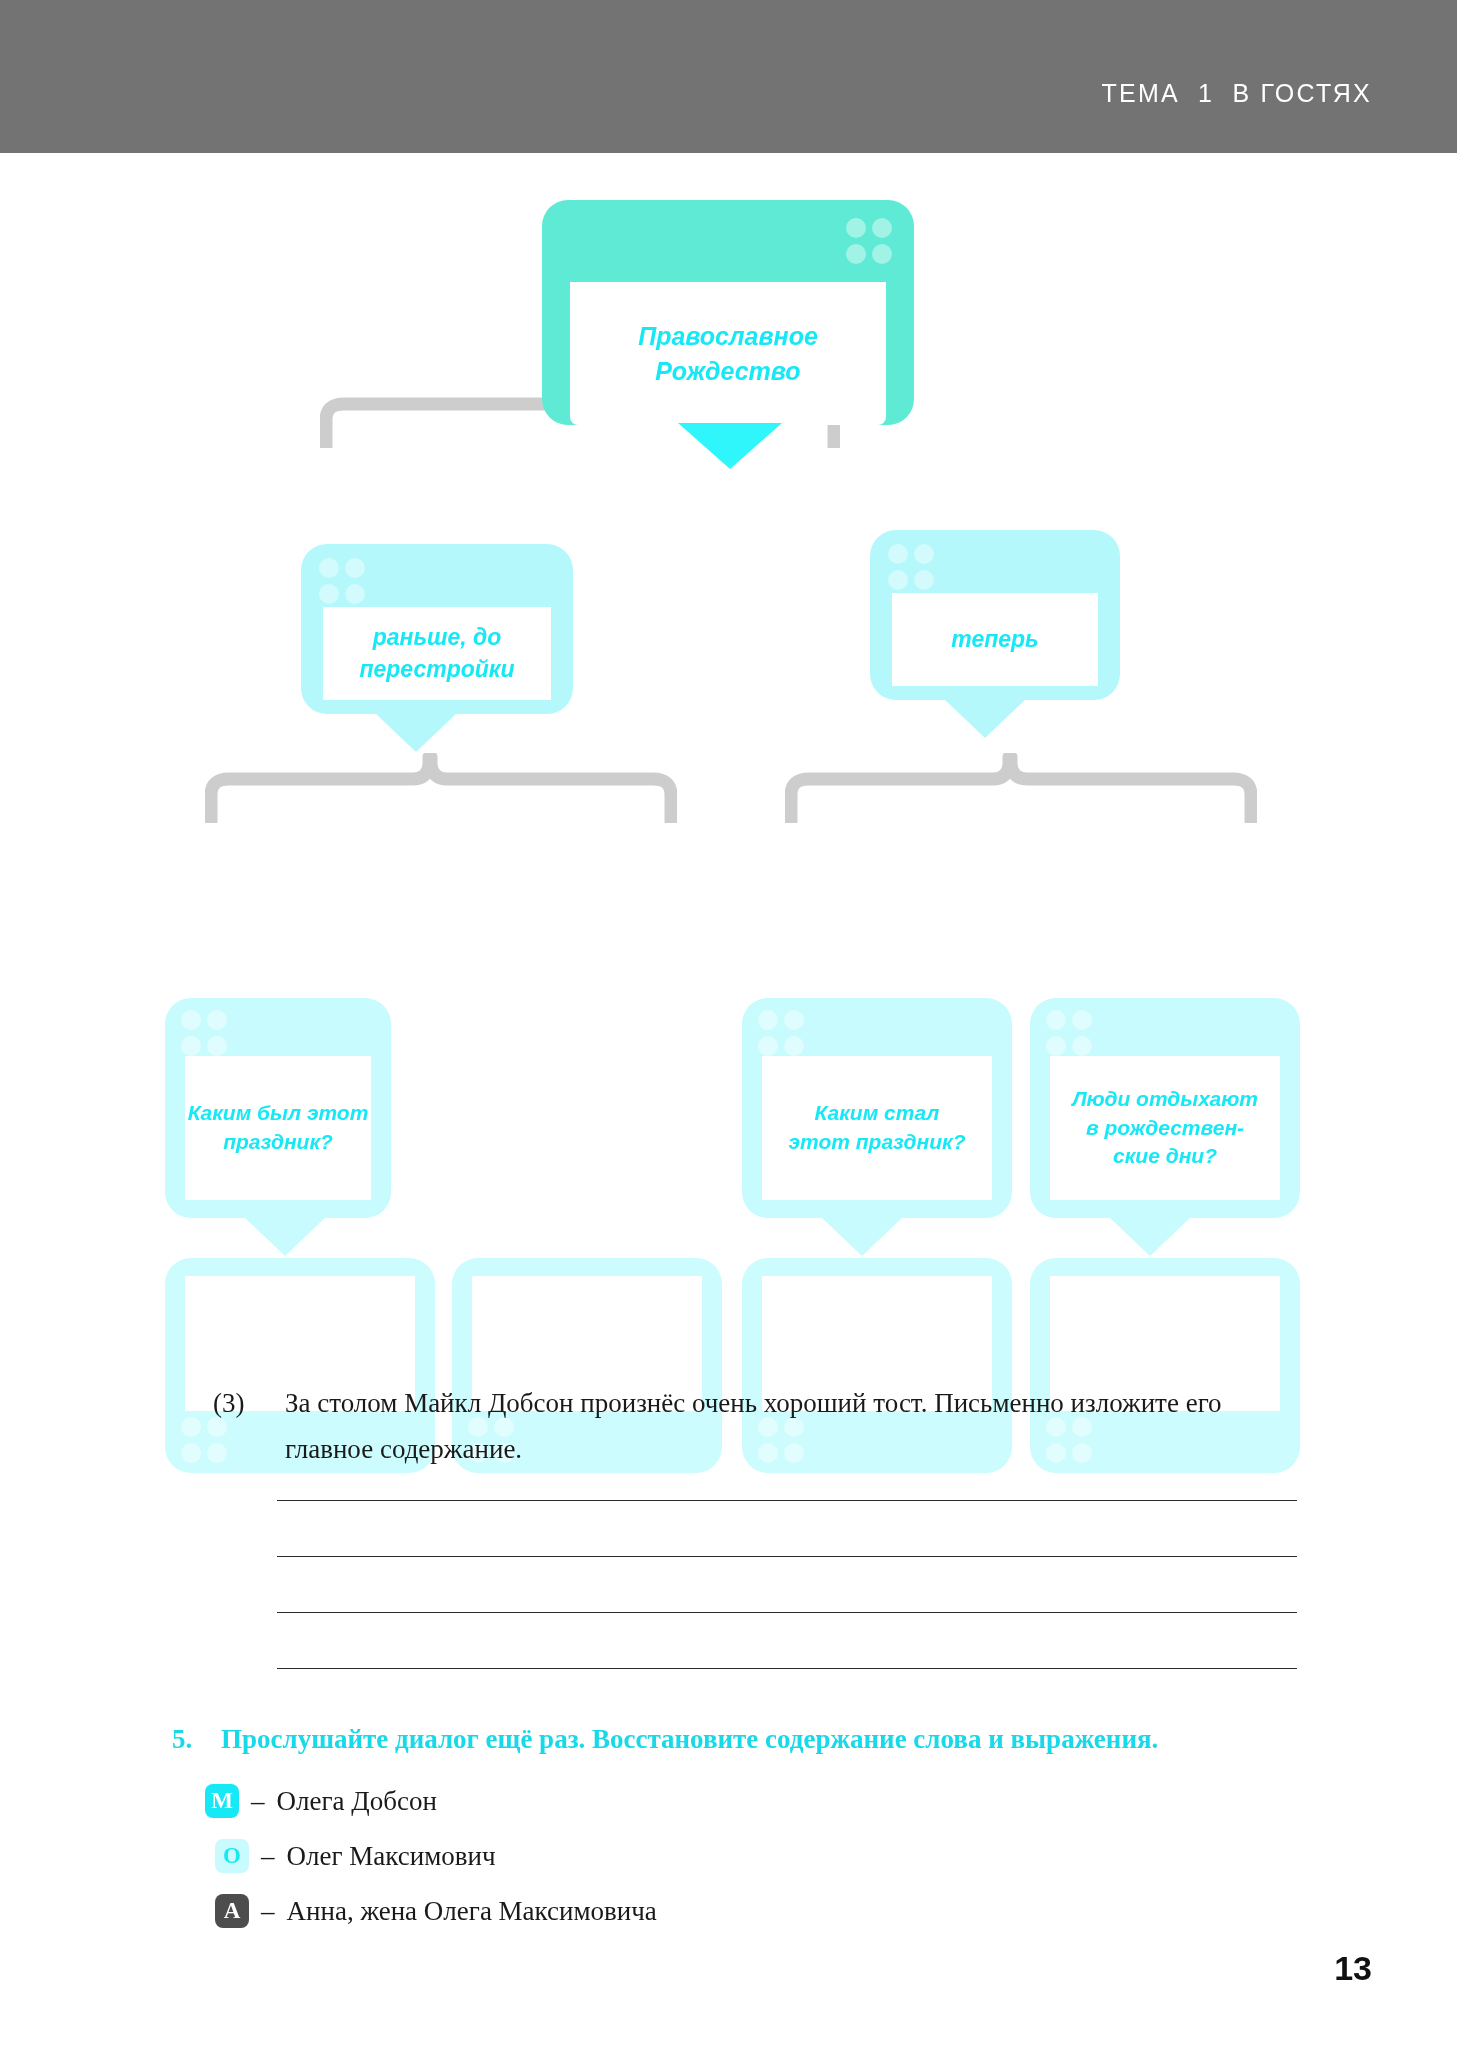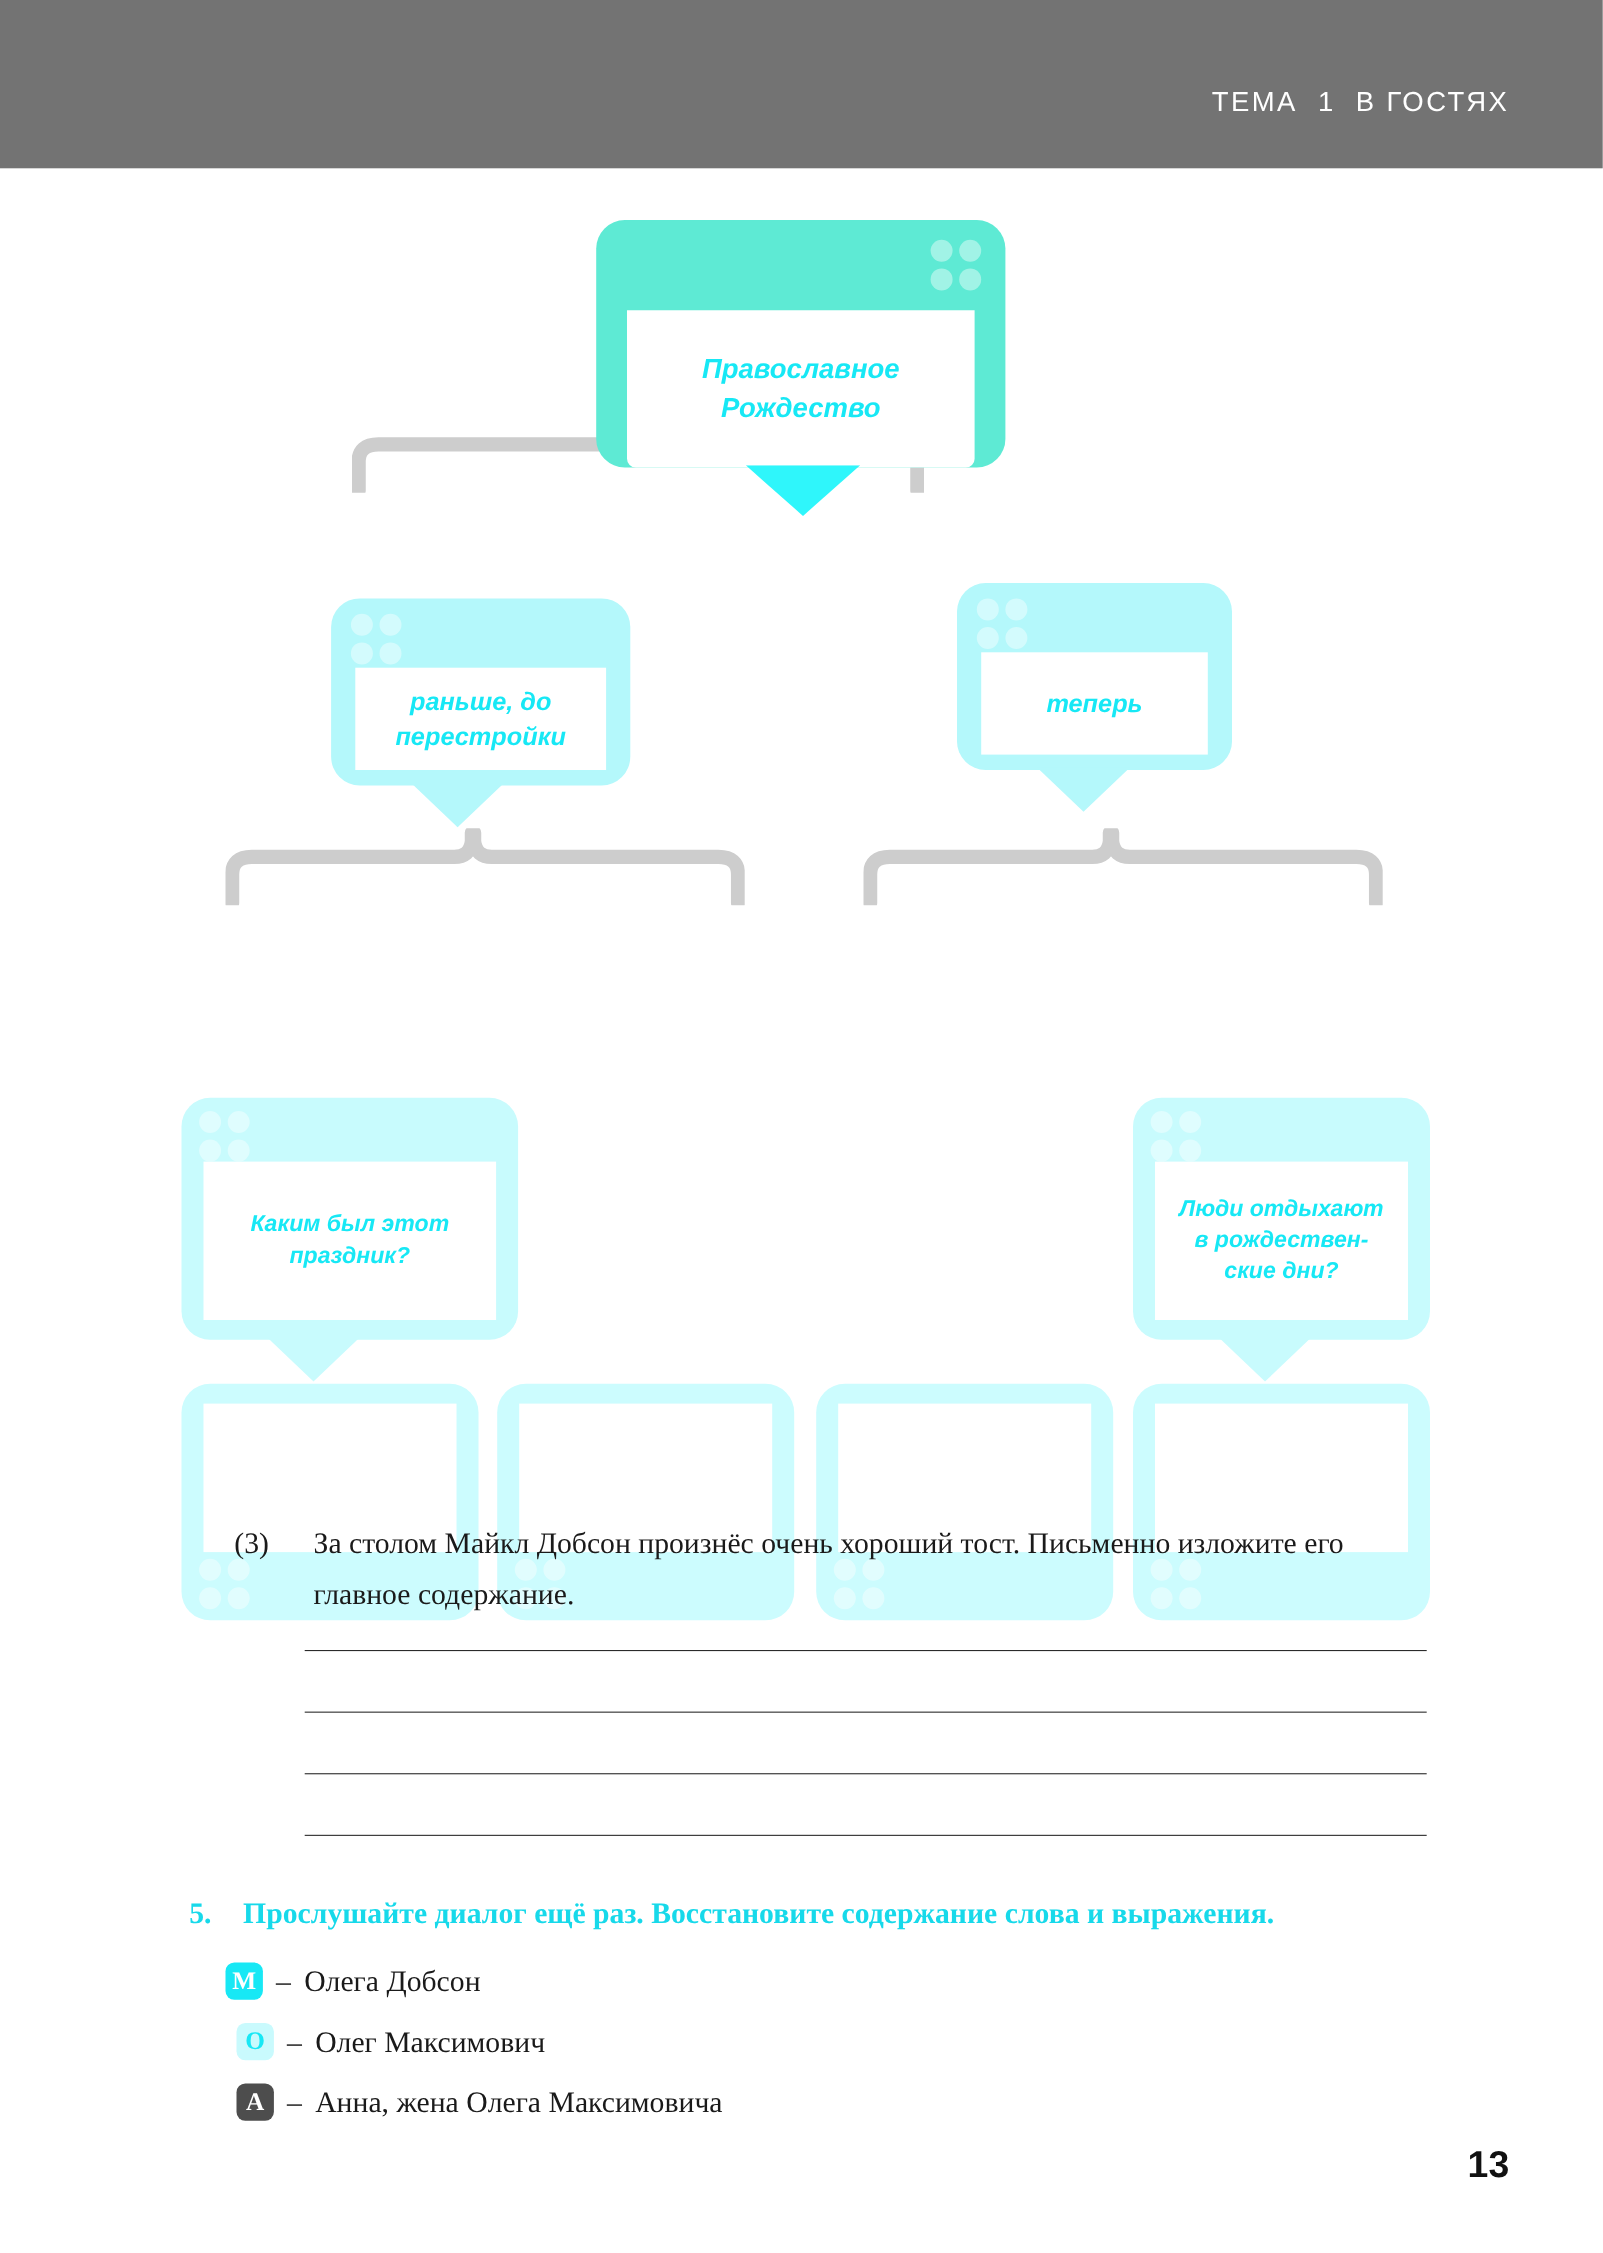--- a/index.html
+++ b/index.html
@@ -101,21 +101,21 @@
   .b2 { background: #b4f8fb; }
   .b2 .inner { font-size: 23px; }
   #b-left2  { left: 301px; top: 391px; width: 272px; height: 170px; }
   #b-right2 { left: 870px; top: 377px; width: 250px; height: 170px; }
   .b2 .inner { left: 22px; top: 63px; right: 22px; bottom: 14px; }
   .b2 .dots  { left: 18px; top: 14px; }
 
   
   .b3 { background: #c8fbfd; }
   .b3 .inner { font-size: 21px; }
-  #b-q1 { left: 165px; top: 845px; width: 306px; height: 220px; }
+  #b-q1 { left: 165px; top: 845px; width: 226px; height: 220px; }
   #b-q2 { left: 452px; top: 845px; width: 270px; height: 220px; }
   #b-q3 { left: 742px; top: 845px; width: 270px; height: 220px; }
   #b-q4 { left: 1030px; top: 845px; width: 270px; height: 220px; }
   .b3 .inner { left: 20px; top: 58px; right: 20px; bottom: 18px; }
   .b3 .dots  { left: 16px; top: 12px; }
 
   
   .b4 { background: #ccfcfe; }
   #b-a1 { left: 165px; top: 1105px; width: 270px; height: 215px; }
   #b-a2 { left: 452px; top: 1105px; width: 270px; height: 215px; }
@@ -283,20 +283,32 @@
         <i></i>
         <i></i>
       </span>
     <div class="inner">Каким был этот<br>праздник?</div>
     <svg class="tail" style="left:78px; top:218px; width:84px; height:42px;" viewBox="0 0 84 42">
       <path d="M0,0 L42,40 L84,0 Z" fill="#c8fbfd"></path>
     </svg>
   </div>
 
 
+  <div class="bubble b3" id="b-q3">
+    <span class="dots">
+        <i></i>
+        <i></i>
+        <i></i>
+        <i></i>
+      </span>
+    <div class="inner">Каким стал<br>этот праздник?</div>
+    <svg class="tail" style="left:78px; top:218px; width:84px; height:42px;" viewBox="0 0 84 42">
+      <path d="M0,0 L42,40 L84,0 Z" fill="#c8fbfd"></path>
+    </svg>
+  </div>
 
   <div class="bubble b3" id="b-q4">
     <span class="dots">
         <i></i>
         <i></i>
         <i></i>
         <i></i>
       </span>
     <div class="inner">Люди отдыхают<br>в рождествен-<br>ские дни?</div>
     <svg class="tail" style="left:78px; top:218px; width:84px; height:42px;" viewBox="0 0 84 42">

